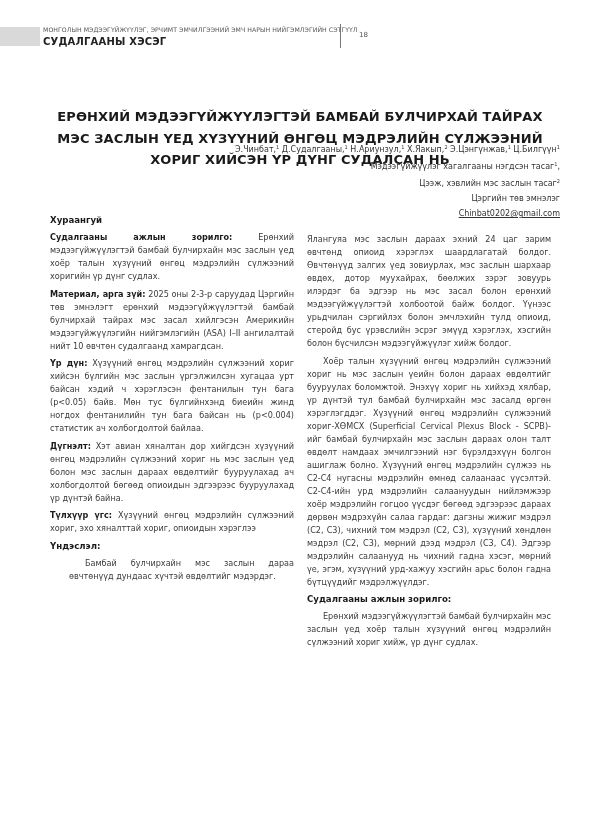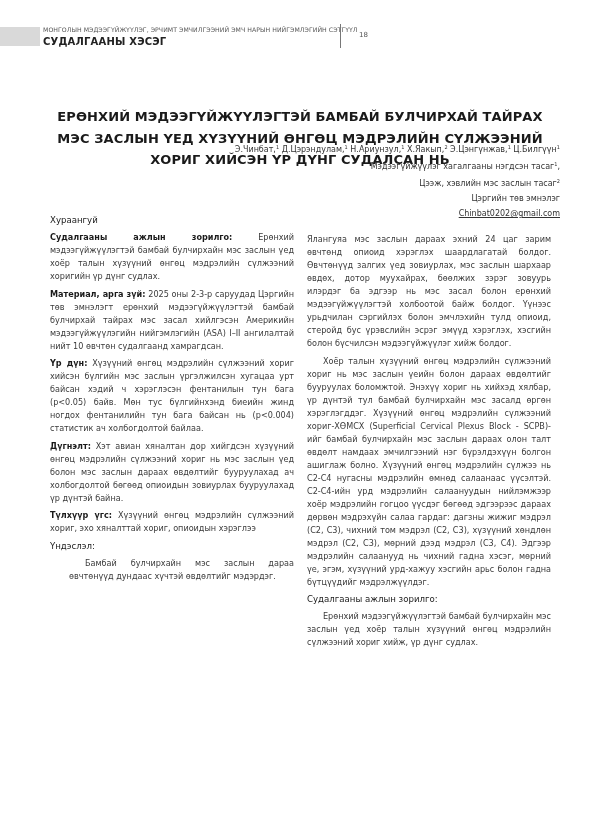--- a/index.html
+++ b/index.html
@@ -12,55 +12,55 @@
   .pagenum { position: absolute; left: 359px; top: 31px; font-size: 7px; color: #555; }
   .title { position: absolute; left: 40px; top: 63px; width: 520px; text-align: center;
            font-size: 13px; font-weight: bold; line-height: 21.5px; color: #1a1a1a; letter-spacing: 0.1px; margin-top: 43px; }
   .authors { position: absolute; right: 40px; top: 140px; text-align: right; font-size: 8px; line-height: 15px; color: #333; }
   .authors .email { text-decoration: underline; }
   .authors sup { font-size: 5px; vertical-align: 3px; }
   .col { position: absolute; top: 214px; width: 244px; font-size: 8.1px; line-height: 13px; color: #3a3a3a; }
   .col-left { left: 50px; }
   .col-right { left: 307px; top: 233px; }
   .col p { margin: 0 0 4.5px 0; text-align: justify; }
-  .col h3 { margin: 0 0 4px 0; font-size: 8.6px; font-weight: normal; color: #1a1a1a; }
+  .col h3 { margin: 0 0 4px 0; font-size: 8.6px; font-weight: bold; color: #1a1a1a; }
   .col b { color: #1a1a1a; }
   .indent { text-indent: 16px; }
 </style>
 </head>
 <body>
 
 <div class="header-bar"></div>
 <div class="journal">МОНГОЛЫН МЭДЭЭГҮЙЖҮҮЛЭГ, ЭРЧИМТ ЭМЧИЛГЭЭНИЙ ЭМЧ НАРЫН НИЙГЭМЛЭГИЙН СЭТГҮҮЛ</div>
 <div class="section">СУДАЛГААНЫ ХЭСЭГ</div>
 <div class="vline"></div>
 <div class="pagenum">18</div>
 
 <div class="title">
   <div>ЕРӨНХИЙ МЭДЭЭГҮЙЖҮҮЛЭГТЭЙ БАМБАЙ БУЛЧИРХАЙ ТАЙРАХ</div>
   <div>МЭС ЗАСЛЫН ҮЕД ХҮЗҮҮНИЙ ӨНГӨЦ МЭДРЭЛИЙН СҮЛЖЭЭНИЙ</div>
   <div>ХОРИГ ХИЙСЭН ҮР ДҮНГ СУДАЛСАН НЬ</div>
 </div>
 
 <div class="authors">
   <div>
-    <span><span>Э.Чинбат,</span><sup>1</sup></span><span><span> Д.Цэрэндулам,</span><sup>1</sup></span><span><span> Н.Ариунзул,</span><sup>1</sup></span><span><span> Х.Яакып,</span><sup>2</sup></span><span><span> Э.Цэнгүнжав,</span><sup>1</sup></span><span><span> Ц.Билгүүн</span><sup>1</sup></span>
+    <span><span>Э.Чинбат,</span><sup>1</sup></span><span><span> Д.Судалгааны,</span><sup>1</sup></span><span><span> Н.Ариунзул,</span><sup>1</sup></span><span><span> Х.Яакып,</span><sup>2</sup></span><span><span> Э.Цэнгүнжав,</span><sup>1</sup></span><span><span> Ц.Билгүүн</span><sup>1</sup></span>
   </div>
   <div><span>Мэдээгүйжүүлэг хагалгааны нэгдсэн тасаг</span><sup>1</sup><span>,</span></div>
   <div><span>Цээж, хэвлийн мэс заслын тасаг</span><sup>2</sup></div>
   <div>Цэргийн төв эмнэлэг</div>
   <div class="email">Chinbat0202@gmail.com</div>
 </div>
 
 <div class="col col-left">
   <h3>Хураангуй</h3>
   <p><b>Судалгааны ажлын зорилго:</b><span> Ерөнхий мэдээгүйжүүлэгтэй бамбай булчирхайн мэс заслын үед хоёр талын хүзүүний өнгөц мэдрэлийн сүлжээний хоригийн үр дүнг судлах.</span></p>
   <p><b>Материал, арга зүй:</b><span> 2025 оны 2-3-р саруудад Цэргийн төв эмнэлэгт ерөнхий мэдээгүйжүүлэгтэй бамбай булчирхай тайрах мэс засал хийлгэсэн Америкийн мэдээгүйжүүлэгийн нийгэмлэгийн (ASA) I–II ангилалтай нийт 10 өвчтөн судалгаанд хамрагдсан.</span></p>
   <p><b>Үр дүн:</b><span> Хүзүүний өнгөц мэдрэлийн сүлжээний хориг хийсэн бүлгийн мэс заслын үргэлжилсэн хугацаа урт байсан хэдий ч хэрэглэсэн фентанилын тун бага (p&lt;0.05) байв. Мөн тус бүлгийнхэнд биеийн жинд ногдох фентанилийн тун бага байсан нь  (p&lt;0.004) статистик ач холбогдолтой байлаа.</span></p>
-  <p><b>Дүгнэлт:</b><span> Хэт авиан хяналтан дор хийгдсэн хүзүүний өнгөц мэдрэлийн сүлжээний хориг нь мэс заслын үед болон мэс заслын дараах өвдөлтийг бууруулахад ач холбогдолтой бөгөөд опиоидын зовиурлах бууруулахад үр дүнтэй байна.</span></p>
+  <p><b>Дүгнэлт:</b><span> Хэт авиан хяналтан дор хийгдсэн хүзүүний өнгөц мэдрэлийн сүлжээний хориг нь мэс заслын үед болон мэс заслын дараах өвдөлтийг бууруулахад ач холбогдолтой бөгөөд опиоидын эдгээрээс бууруулахад үр дүнтэй байна.</span></p>
   <p><b>Түлхүүр үгс:</b><span> Хүзүүний өнгөц мэдрэлийн сүлжээний хориг, эхо хяналттай хориг, опиоидын хэрэглээ</span></p>
   <h3>Үндэслэл:</h3>
   <p class="indent" style="overflow: hidden; margin-left: 19px;">Бамбай булчирхайн мэс заслын дараа өвчтөнүүд дундаас хүчтэй өвдөлтийг мэдэрдэг.</p>
 </div>
 
 <div class="col col-right">
   <p id="p1cont">Ялангуяа мэс заслын дараах эхний 24 цаг зарим өвчтөнд опиоид хэрэглэх шаардлагатай болдог. Өвчтөнүүд залгих үед зовиурлах, мэс заслын шархаар өвдөх, дотор муухайрах, бөөлжих зэрэг зовуурь илэрдэг ба эдгээр нь мэс засал болон ерөнхий мэдээгүйжүүлэгтэй холбоотой байж болдог. Үүнээс урьдчилан сэргийлэх болон эмчлэхийн тулд опиоид, стеройд бус үрэвслийн эсрэг эмүүд хэрэглэх, хэсгийн болон бүсчилсэн мэдээгүйжүүлэг хийж болдог.</p>
   <p class="indent">Хоёр талын хүзүүний өнгөц мэдрэлийн сүлжээний хориг нь мэс заслын үеийн болон дараах өвдөлтийг бууруулах боломжтой. Энэхүү хориг нь хийхэд хялбар, үр дүнтэй тул бамбай булчирхайн мэс засалд өргөн хэрэглэгддэг. Хүзүүний өнгөц мэдрэлийн сүлжээний хориг-ХӨМСХ (Superficial Cervical Plexus Block - SCPB)-ийг  бамбай булчирхайн мэс заслын дараах олон талт өвдөлт намдаах эмчилгээний нэг бүрэлдэхүүн болгон ашиглаж болно. Хүзүүний өнгөц мэдрэлийн сүлжээ нь C2-C4 нугасны мэдрэлийн өмнөд салаанаас үүсэлтэй. C2-C4-ийн урд мэдрэлийн салаануудын нийлэмжээр хоёр мэдрэлийн гогцоо үүсдэг бөгөөд эдгээрээс дараах дөрвөн мэдрэхүйн салаа гардаг: дагзны жижиг мэдрэл (C2, C3), чихний том мэдрэл (C2, C3), хүзүүний хөндлөн мэдрэл (C2, C3), мөрний дээд мэдрэл (C3, C4). Эдгээр мэдрэлийн салаанууд нь чихний гадна хэсэг, мөрний үе, эгэм, хүзүүний урд-хажуу хэсгийн арьс болон гадна бүтцүүдийг мэдрэлжүүлдэг.</p>
   <h3>Судалгааны ажлын зорилго:</h3>
   <p class="indent">Ерөнхий мэдээгүйжүүлэгтэй бамбай булчирхайн мэс заслын үед хоёр талын хүзүүний өнгөц мэдрэлийн сүлжээний хориг хийж, үр дүнг судлах.</p>

